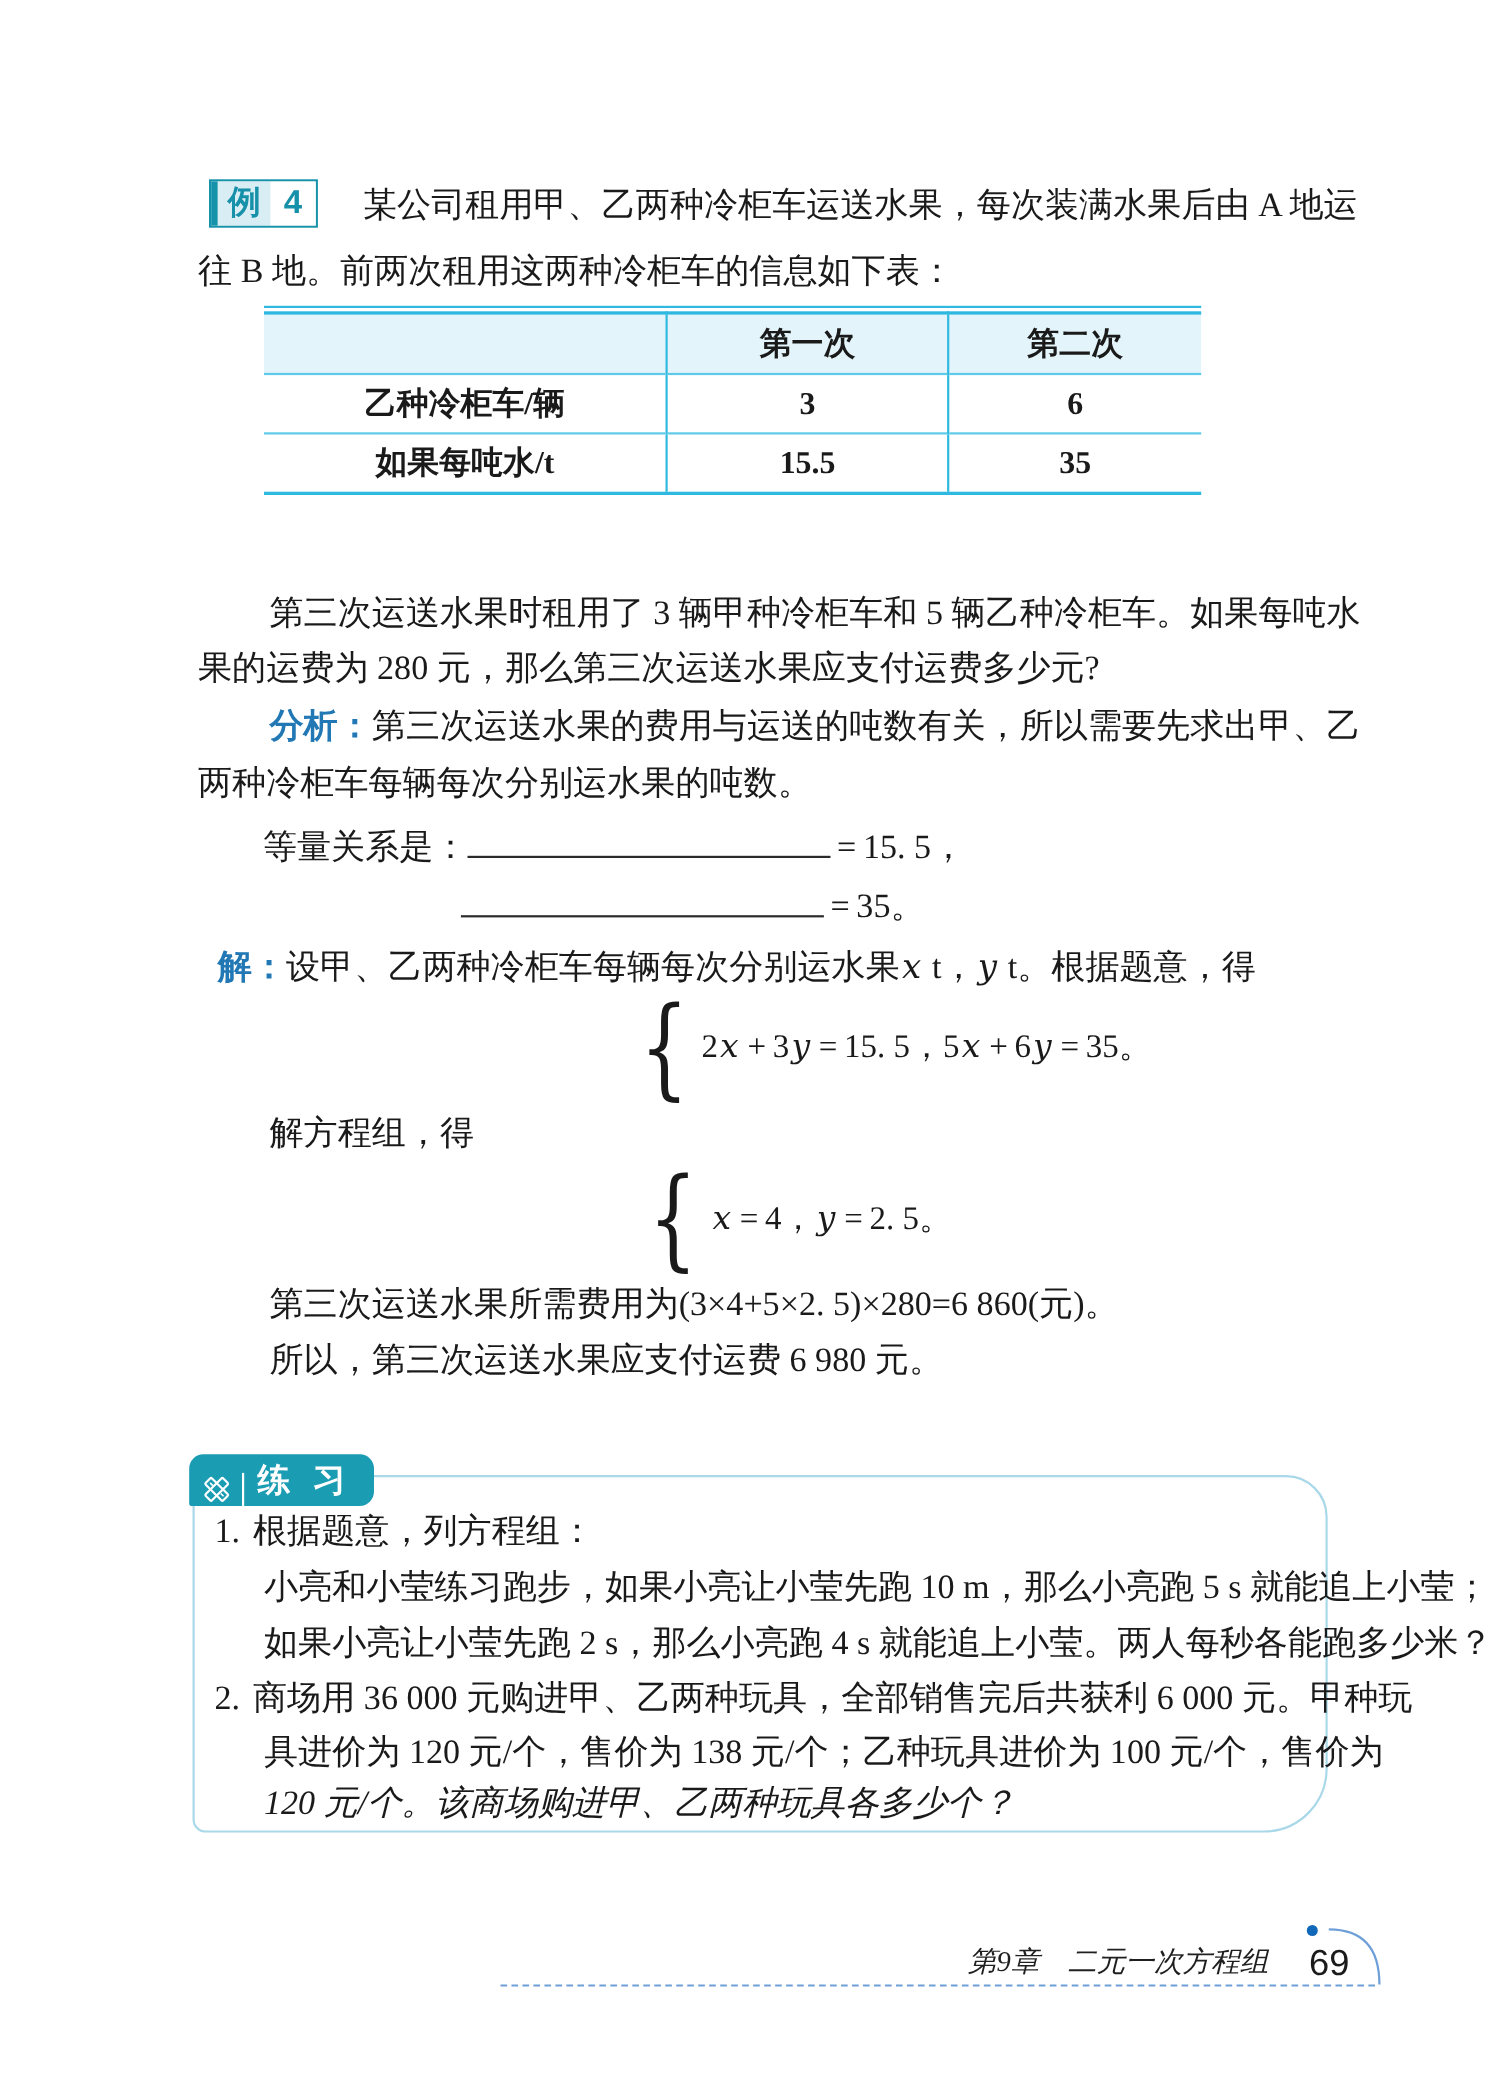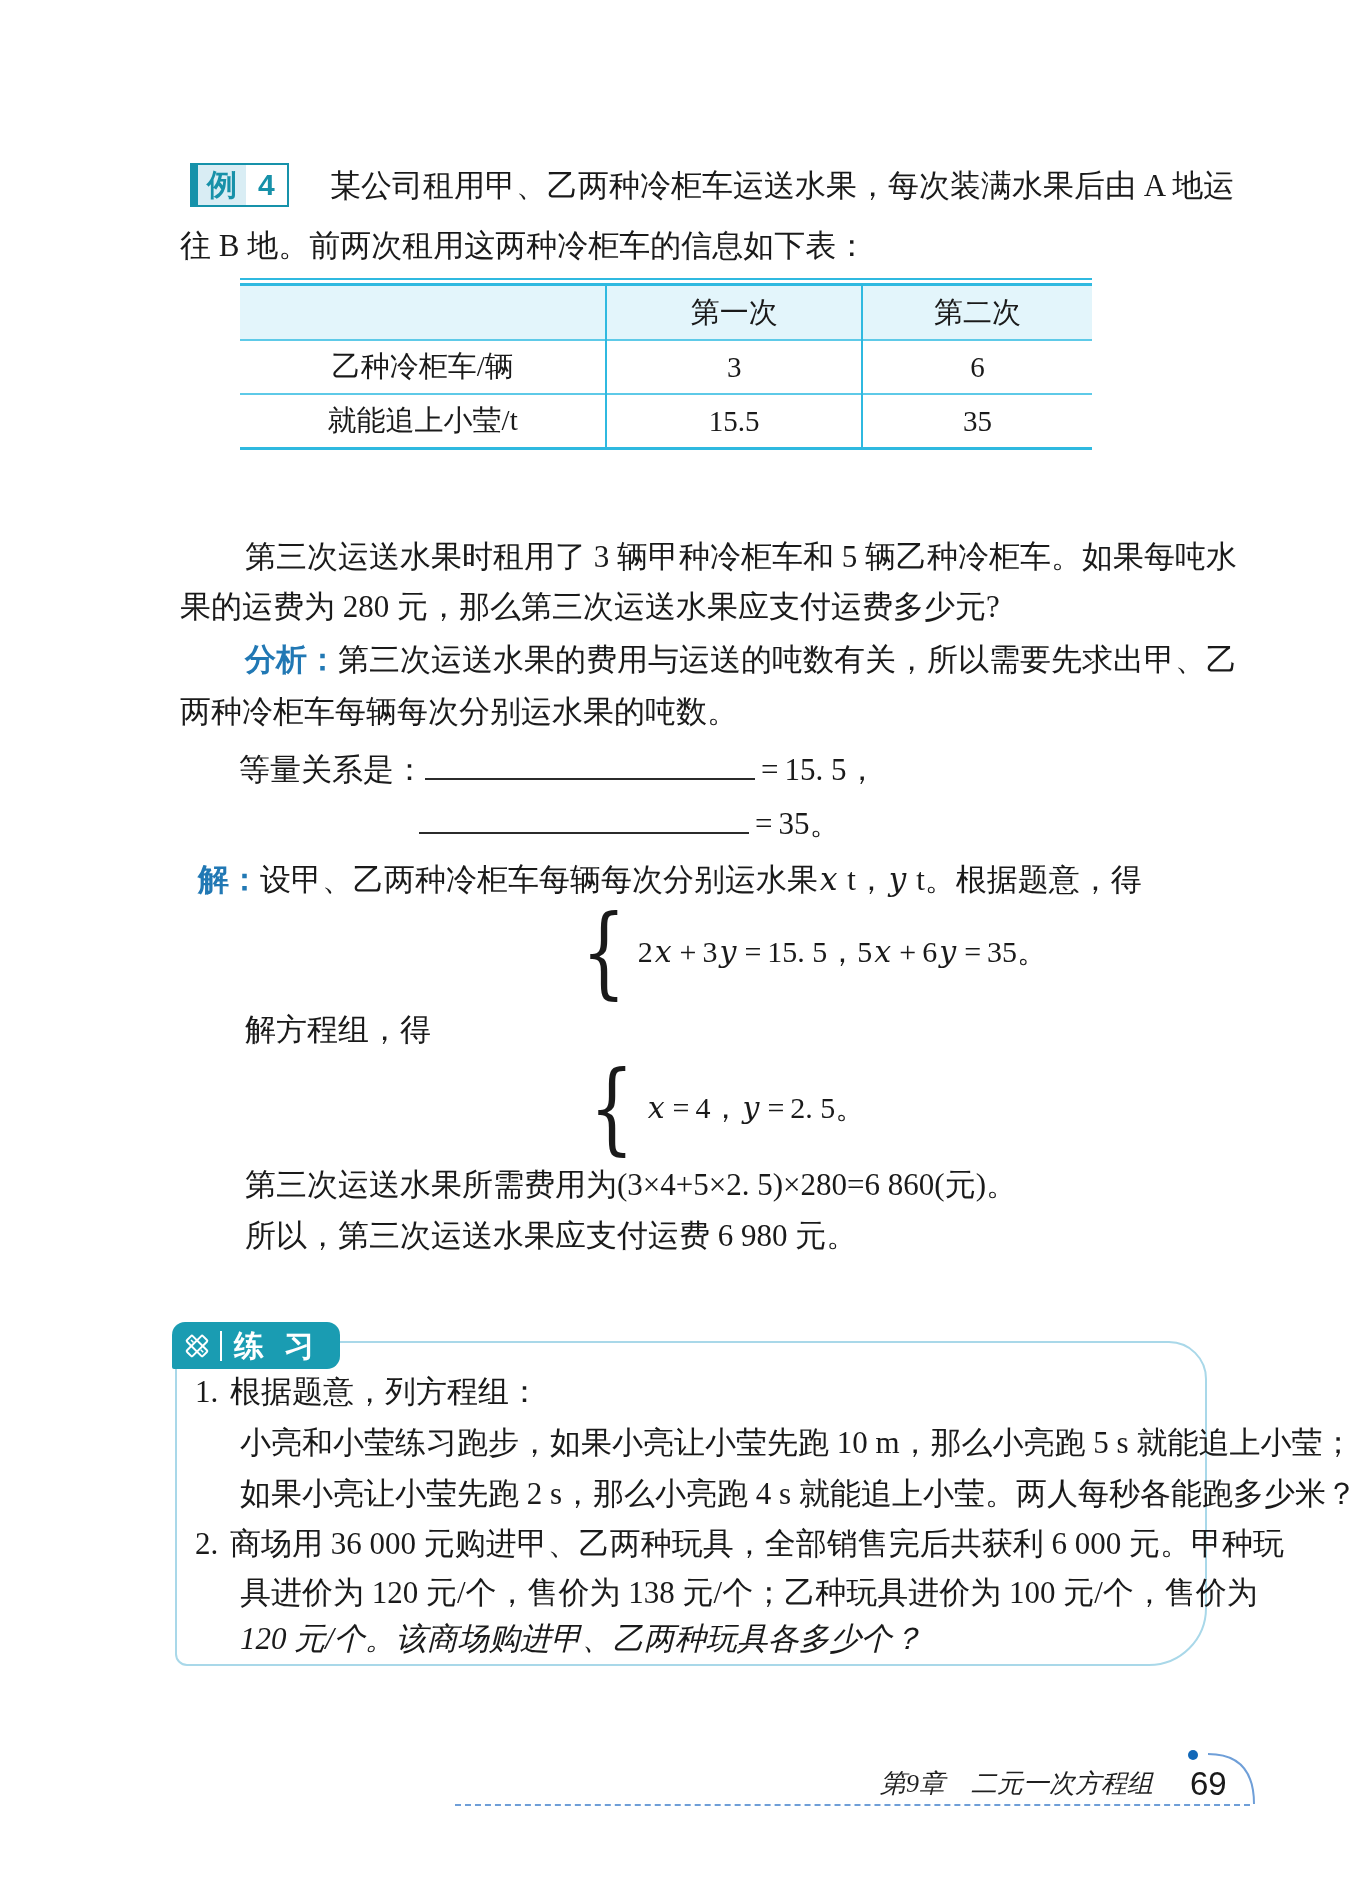--- a/index.html
+++ b/index.html
@@ -39,21 +39,21 @@
   .table-wrap{
     position:absolute;left:240px;top:278px;width:852px;
     border-top:2px solid #2fb9e0;padding-top:3px;
   }
   table.freight{
     width:100%;border-collapse:collapse;
     border-top:3px solid #2fb9e0;border-bottom:3px solid #2fb9e0;
     font-size:29px;
   }
   table.freight th, table.freight td{
-    text-align:center;font-weight:normal;padding:0;
+    text-align:center;font-weight:bold;padding:0;
     height:52px;vertical-align:middle;
   }
   table.freight thead th{background:#e3f5fb;height:53px;}
   table.freight td + td, table.freight th + th{border-left:2px solid #2fb9e0;}
   table.freight tbody tr td{border-top:2px solid #5fcaе8;}
   table.freight tbody tr td{border-top:2px solid #5ecae8;}
   
   .blue-label{color:#2178b4;font-weight:bold;}
   .indent2{padding-left:65px;}
   .indent-sol{padding-left:18px;}
@@ -73,21 +73,21 @@
   .system .eq{font-size:30px;line-height:46px;white-space:nowrap;}
   
   .practice-box{
     position:absolute;left:175px;top:1341px;width:1032px;height:325px;
     border:2px solid #a9d8e9;box-sizing:border-box;
     border-radius:12px 38px 58px 12px;
     background:#ffffff;
   }
   .practice-badge{
     position:absolute;left:172px;top:1322px;height:47px;
-    display:inline-flex;align-items:center;
+    display:inline-flex;align-items:flex-end;
     background:#1a9cb2;color:#ffffff;
     border-radius:13px 13px 13px 2px;
     padding:0 20px 0 10px;z-index:2;
   }
   .practice-badge .icon{width:30px;height:30px;margin-right:8px;}
   .practice-badge .divider{width:2px;height:30px;background:#ffffff;margin-right:12px;}
   .practice-badge .label{
     font-size:30px;font-weight:bold;letter-spacing:6px;
     font-family:"Liberation Sans","DejaVu Sans",sans-serif;line-height:47px;
   }
@@ -142,21 +142,21 @@
           <th>第二次</th>
         </tr>
       </thead>
       <tbody>
         <tr>
           <td>乙种冷柜车/辆</td>
           <td>3</td>
           <td>6</td>
         </tr>
         <tr>
-          <td>就能追上小莹/t</td>
+          <td>如果每吨水/t</td>
           <td>15.5</td>
           <td>35</td>
         </tr>
       </tbody>
     </table>
   </div>
 
   <div class="line indent2" style="top:537px;">第三次运送水果时租用了 3 辆甲种冷柜车和 5 辆乙种冷柜车。如果每吨水</div>
   <div class="line" style="top:587px;">果的运费为 280 元，那么第三次运送水果应支付运费多少元?</div>
 

